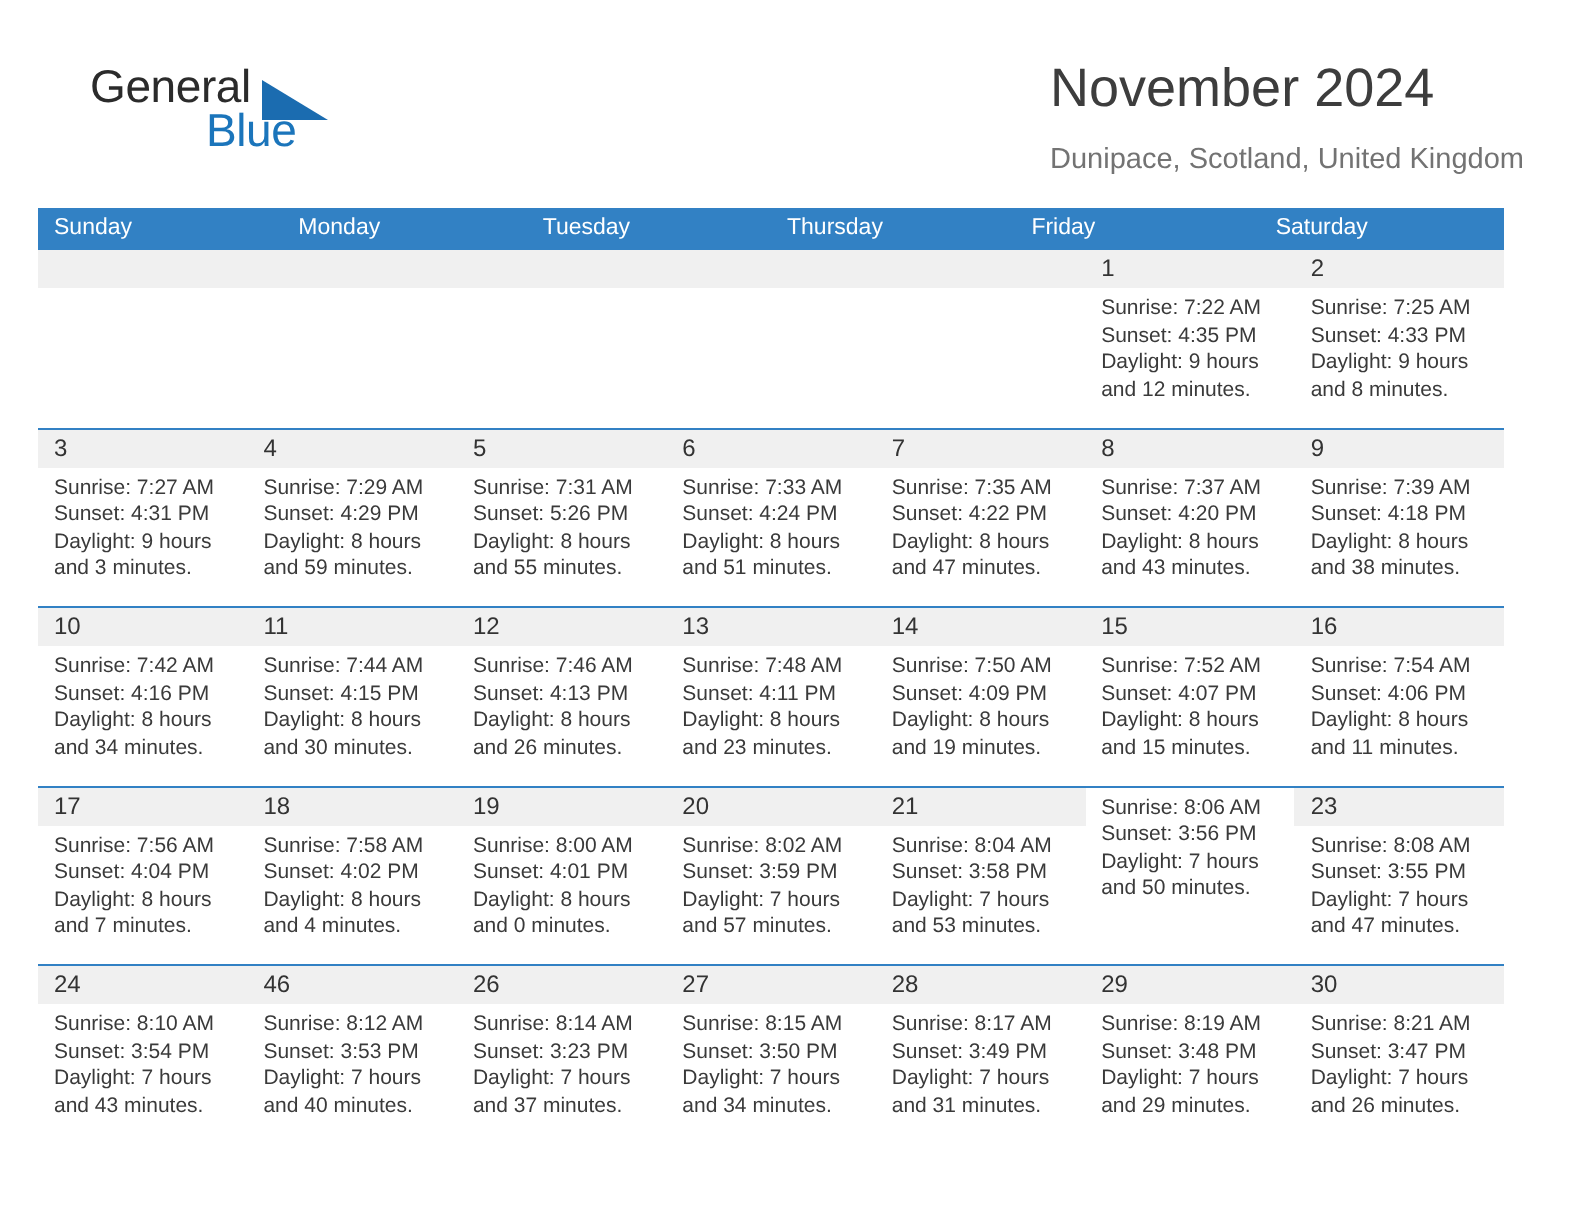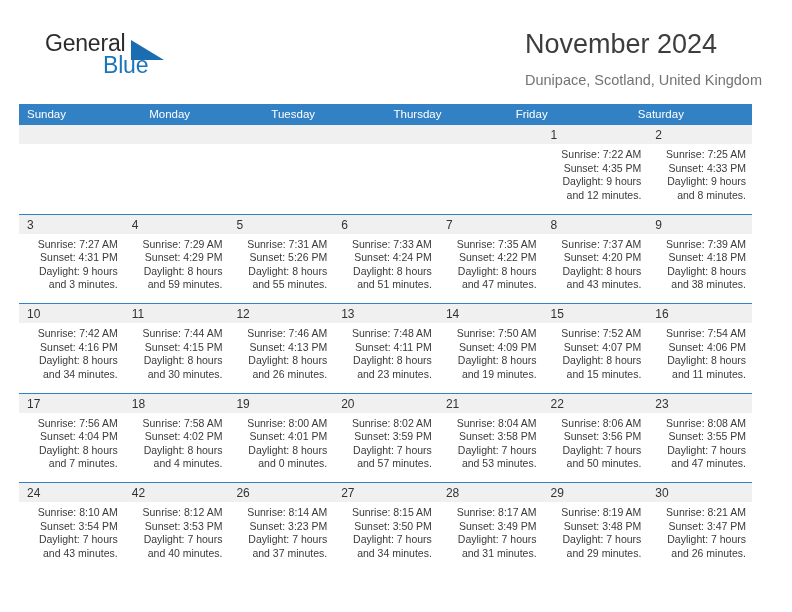--- a/index.html
+++ b/index.html
@@ -132,21 +132,20 @@
     font-size: 12px;
     color: #333333;
     line-height: 19px;
   }
   .day.empty .day-num-band {
     background: #f0f0f0;
   }
   .day-info {
     padding: 4px 6px 0 8px;
     box-sizing: border-box;
-    text-align: right;
   }
   .day-info div {
     font-size: 10.5px;
     line-height: 13.6px;
     color: #3a3a3a;
     white-space: nowrap;
   }
 </style>
 </head>
 <body>
@@ -383,21 +382,20 @@
           <div class="day">
             <div class="day-num-band"><span class="day-num">21</span></div>
             <div class="day-info">
               <div>Sunrise: 8:04 AM</div>
               <div>Sunset: 3:58 PM</div>
               <div>Daylight: 7 hours</div>
               <div>and 53 minutes.</div>
             </div>
           </div>
           <div class="day">
-            <div class="day-num-band"><span class="day-num">22</span></div>
             <div class="day-info">
               <div>Sunrise: 8:06 AM</div>
               <div>Sunset: 3:56 PM</div>
               <div>Daylight: 7 hours</div>
               <div>and 50 minutes.</div>
             </div>
           </div>
           <div class="day">
             <div class="day-num-band"><span class="day-num">23</span></div>
             <div class="day-info">
@@ -412,21 +410,21 @@
           <div class="day">
             <div class="day-num-band"><span class="day-num">24</span></div>
             <div class="day-info">
               <div>Sunrise: 8:10 AM</div>
               <div>Sunset: 3:54 PM</div>
               <div>Daylight: 7 hours</div>
               <div>and 43 minutes.</div>
             </div>
           </div>
           <div class="day">
-            <div class="day-num-band"><span class="day-num">42</span></div>
+            <div class="day-num-band"><span class="day-num">46</span></div>
             <div class="day-info">
               <div>Sunrise: 8:12 AM</div>
               <div>Sunset: 3:53 PM</div>
               <div>Daylight: 7 hours</div>
               <div>and 40 minutes.</div>
             </div>
           </div>
           <div class="day">
             <div class="day-num-band"><span class="day-num">26</span></div>
             <div class="day-info">

